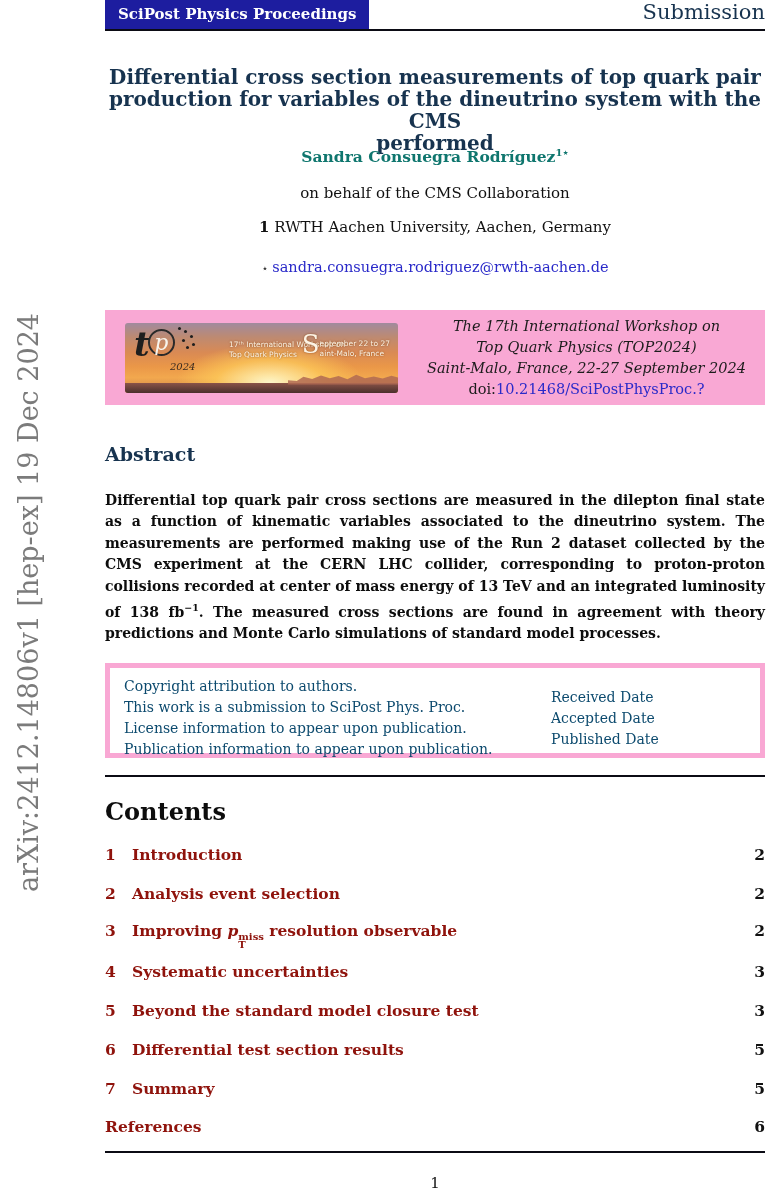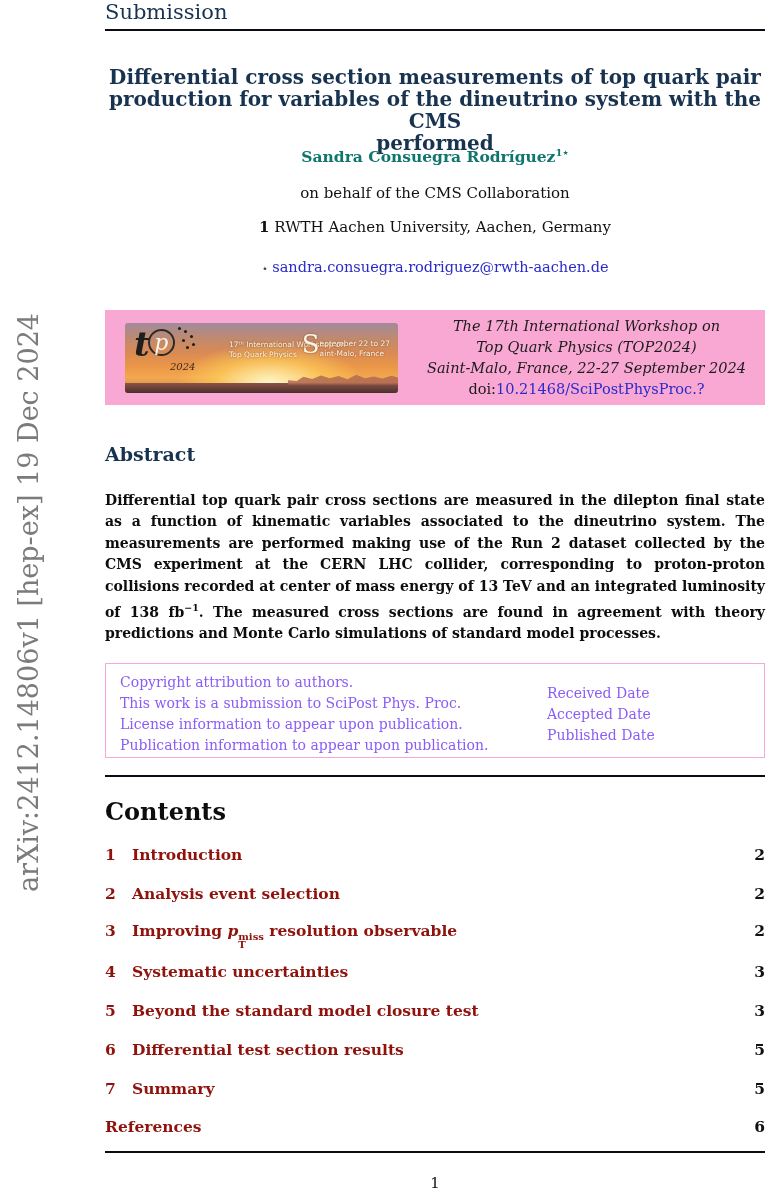--- a/index.html
+++ b/index.html
@@ -68,21 +68,21 @@
   .banner-text .doi-row { font-style:normal; }
 
   
   .abstract-h { position:absolute; top:443px; left:0; font-size:19px; font-weight:bold; color:#17334f; }
   .abstract-p { position:absolute; top:490px; left:0; width:660px; font-size:14px; font-weight:bold;
                 line-height:21.4px; text-align:justify; color:#0d0d0d; }
   .abstract-p sup { font-size:9.5px; }
 
   
   .copy-box { position:absolute; top:663px; left:0; width:660px; height:95px;
-              border:1px solid #f9a8d4; display:flex; color:#8b5cf6;
+              border:5px solid #f9a8d4; display:flex; color:#0c4a6e;
               font-size:14px; line-height:21px; padding:8px 14px; }
   .copy-left { width:415px; }
   .copy-right { flex:1; padding-top:11px; padding-left:12px; }
 
   .rule { position:absolute; left:0; width:660px; border-top:2.5px solid #0b0b14; }
   .rule1 { top:775px; }
   .rule2 { top:1151px; }
 
   
   .contents-h { position:absolute; top:797px; left:0; font-size:24px; font-weight:bold; color:#0d0d0d; }
@@ -101,20 +101,21 @@
 </head>
 <body>
 
 <div class="page">
 
   <div class="watermark">arXiv:2412.14806v1  [hep-ex]  19 Dec 2024</div>
 
   <div class="content">
 
     <div class="header">
+      <span class="badge">SciPost Physics Proceedings</span>
       <span class="submission">Submission</span>
     </div>
 
     <div class="title">
       <div>Differential cross section measurements of top quark pair</div>
       <div>production for variables of the dineutrino system with the CMS</div>
       <div>performed</div>
     </div>
 
     <div class="author-name">

